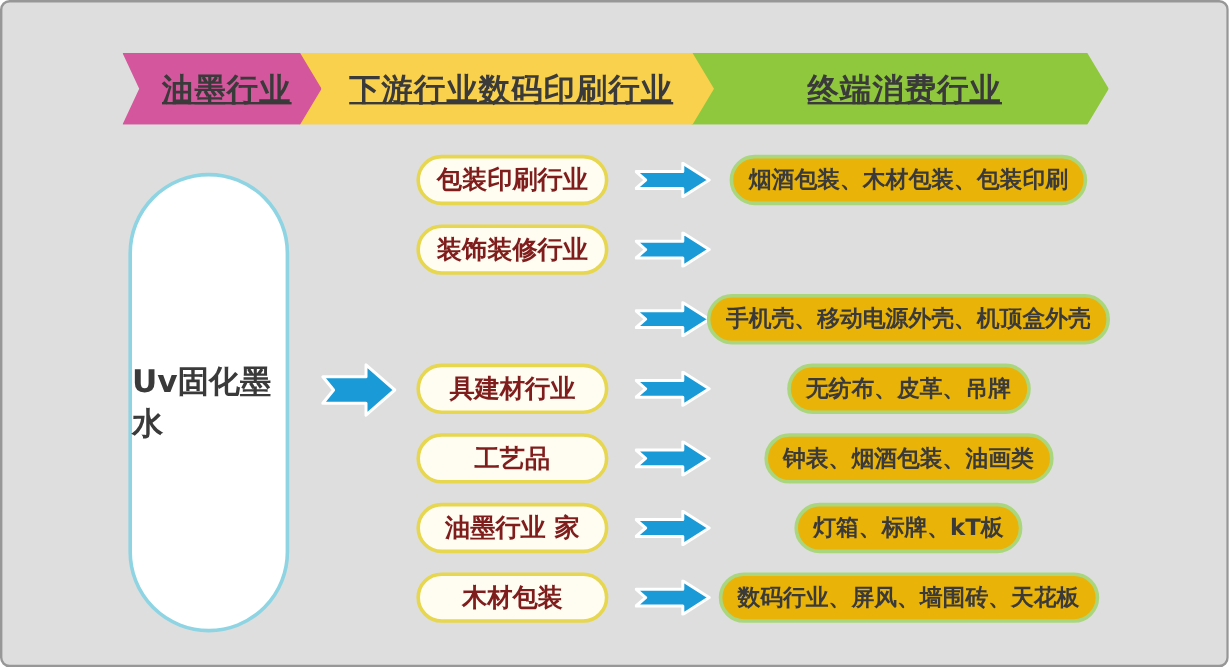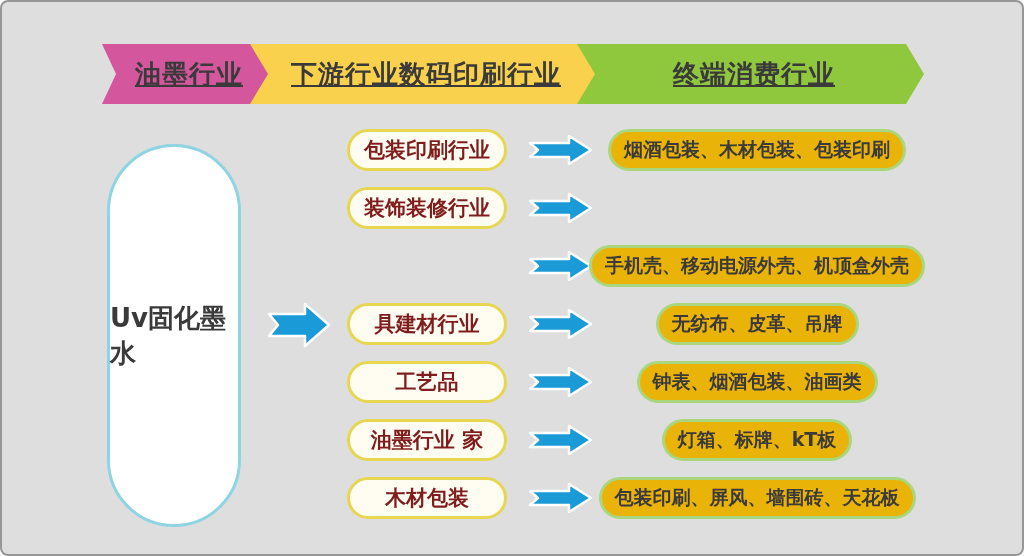--- a/index.html
+++ b/index.html
@@ -239,19 +239,19 @@
 
     <div class="flow-row">
       <div class="industry-box">
         <span>木材包装</span>
       </div>
       <svg class="row-arrow" viewBox="0 0 64 30" aria-hidden="true">
         <polygon class="arrow-shape" points="1,8 40,8 40,1 62,15 40,29 40,22 1,22 9,15"></polygon>
       </svg>
       <div class="application-zone">
         <div class="application-box">
-          <span>包装印刷、屏风、墙围砖、天花板</span>
+          <span>数码行业、屏风、墙围砖、天花板</span>
         </div>
       </div>
     </div>
 
   </div>
 </div>
 
 </body></html>

